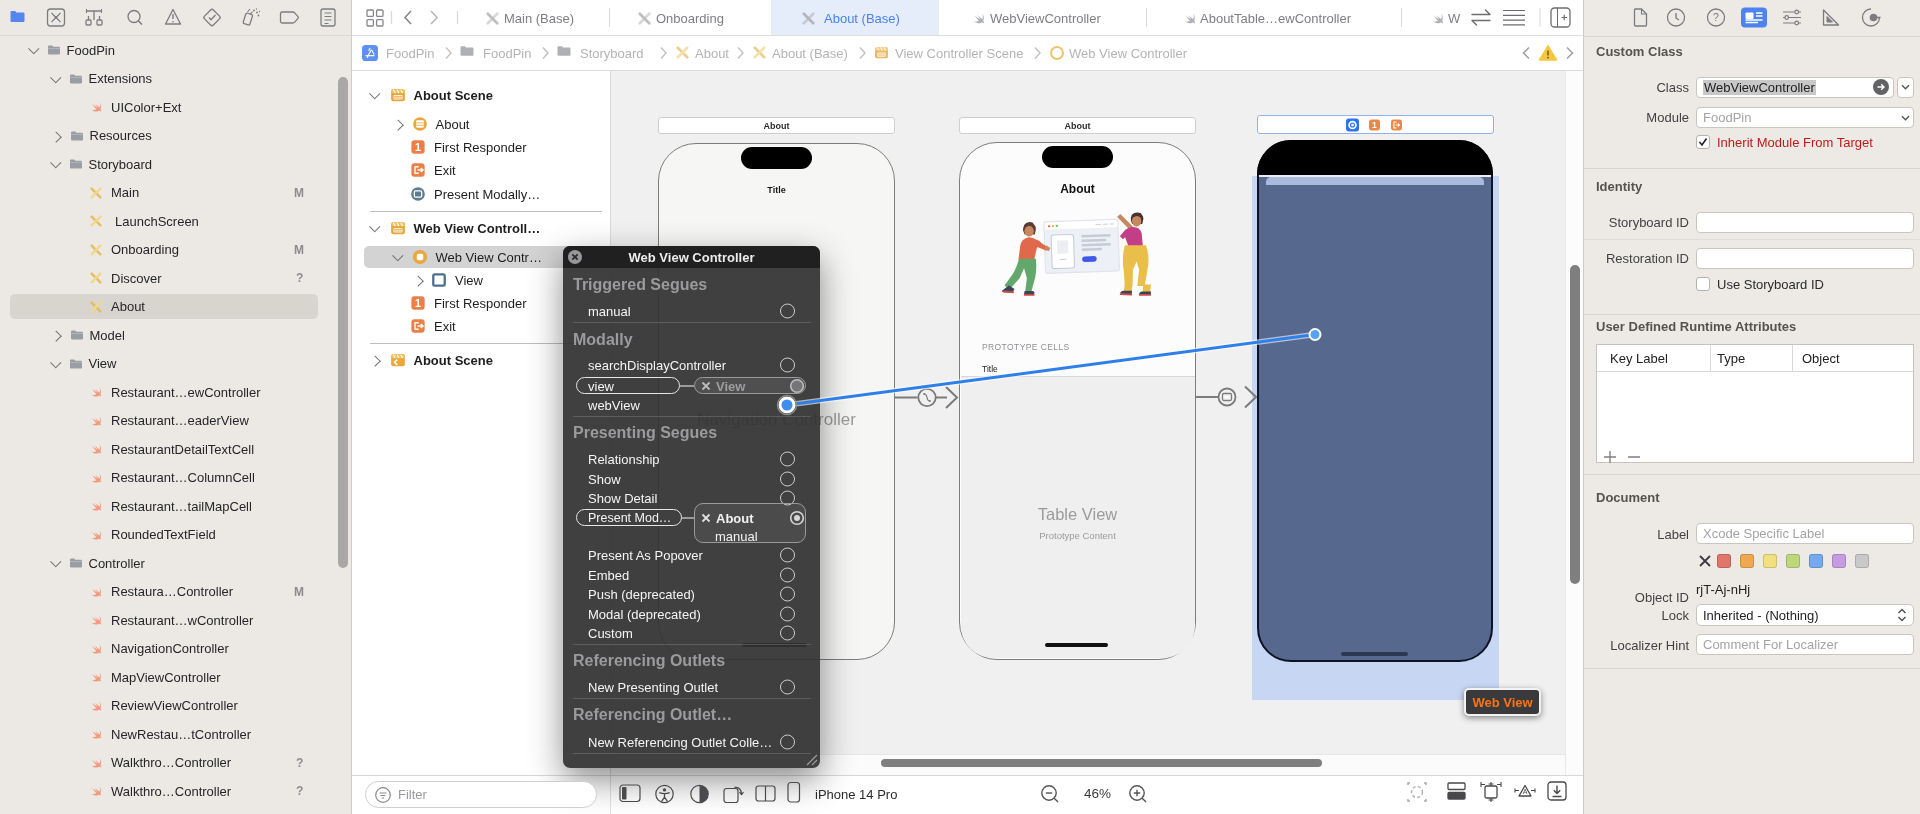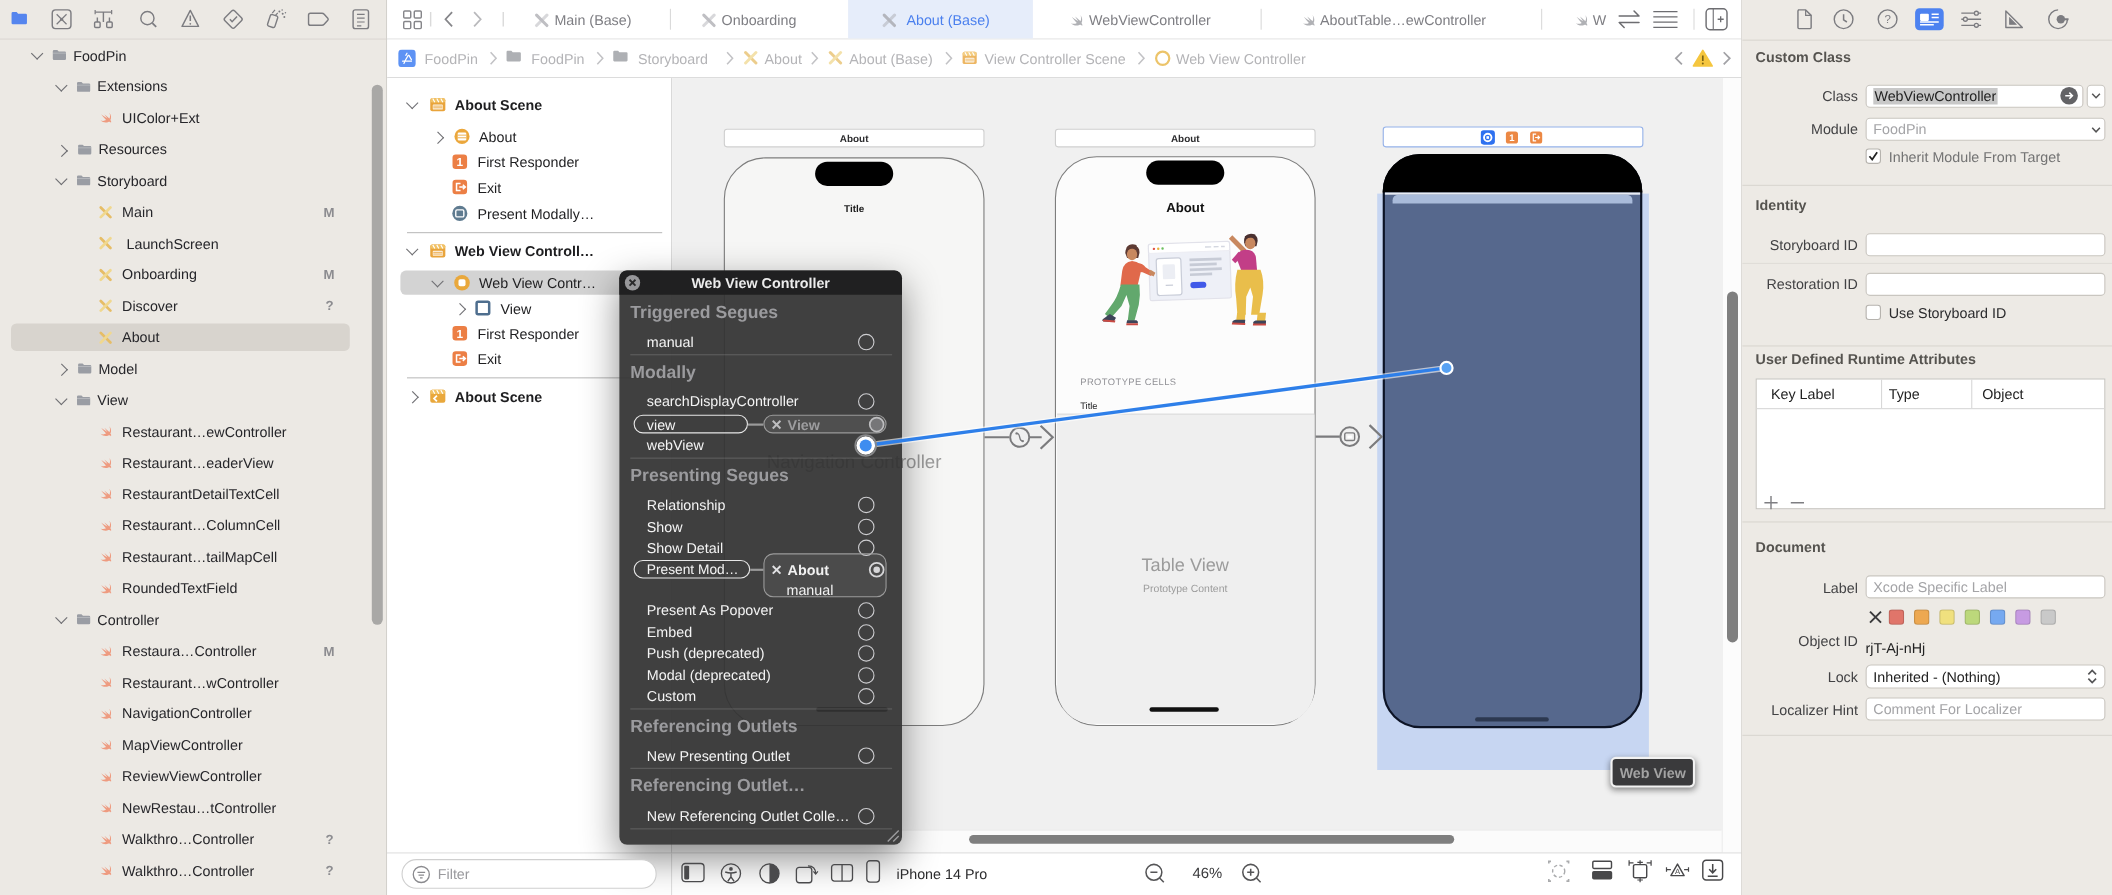--- a/index.html
+++ b/index.html
@@ -596,21 +596,21 @@
 <circle cx="37" cy="19.5" r="8.7" fill="#f0f0f0"></circle>
 <path d="M34.4 16 C38.2 16 35.8 23 39.6 23" stroke-width="1.2"></path>
     <circle cx="34.2" cy="16" r="1.1" fill="#7b7b7d" stroke="none"></circle>
     <circle cx="39.8" cy="23" r="1.1" fill="#7b7b7d" stroke="none"></circle>
 <path d="M306 19h22M355 8.5 366 19 355 29.5" stroke-width="2"></path>
 <circle cx="337" cy="19" r="8.5" fill="#f0f0f0"></circle>
 <rect x="332.5" y="15.5" width="9" height="7" rx="1.5" stroke-width="1.3"></rect>
     <rect x="335" y="18" width="4" height="2.5" fill="#fff" stroke="none"></rect>
 </svg>
 
-<div class="a" style="left:1464px;top:688px;width:77px;height:28px;background:#3a3a3c;border:2px solid #f2f2f2;border-radius:5px;box-sizing:border-box;box-shadow:0 2px 6px rgba(0,0,0,.45);display:flex;align-items:center;justify-content:center;font-size:13px;font-weight:700;color:#a3a3a3">Web View</div>
+<div class="a" style="left:1464px;top:688px;width:77px;height:28px;background:#3a3a3c;border:2px solid #f2f2f2;border-radius:5px;box-sizing:border-box;box-shadow:0 2px 6px rgba(0,0,0,.45);display:flex;align-items:center;justify-content:center;font-size:13px;font-weight:700;color:#f97316">Web View</div>
 
 <div class="a" style="left:881px;top:759px;width:441px;height:8px;background:#7f7f7f;border-radius:4px"></div>
 <div class="a" style="left:1570px;top:265px;width:10px;height:319px;background:#7f7f7f;border-radius:5px"></div>
 
 <div class="a" style="left:563px;top:246px;width:257px;height:522px;background:rgba(49,49,50,0.93);border-radius:7px;box-shadow:0 12px 34px rgba(0,0,0,0.45)">
   <div class="a" style="left:0;top:0;width:257px;height:22px;background:#202021;border-radius:7px 7px 0 0;display:flex;align-items:center;justify-content:center;font-size:13px;font-weight:700;color:#ececec">Web View Controller</div>
   <svg class="a" width="16" height="16" style="left:3.5px;top:3px">
       <circle cx="8" cy="8" r="7" fill="#97979a"></circle>
       <path d="M5.3 5.3 10.7 10.7M10.7 5.3 5.3 10.7" stroke="#2a2a2b" stroke-width="1.7"></path>
     </svg>
@@ -814,21 +814,21 @@
 <div class="ifield" style="left:1696px;top:107px;width:218px;height:21px;color:#a4a4a7">FoodPin</div>
 <div class="a" style="left:1897px;top:107px;width:17px;height:21px;display:flex;align-items:center;justify-content:center">
     <svg width="9" height="6">
       <path d="M1 1.2 4.5 4.8 8 1.2" stroke="#555" stroke-width="1.4" fill="none"></path>
     </svg>
   </div>
 <div class="a" style="left:1696px;top:134.5px;width:14px;height:14px;background:#fff;border:1px solid #b6b3ae;border-radius:3px;box-sizing:border-box"></div>
 <svg class="a" width="14" height="14" style="left:1696px;top:134.5px" fill="none">
     <path d="M3.5 7l2.5 3 4.5-6.5" stroke="#222" stroke-width="1.6"></path>
   </svg>
-<span class="a" style="left:1717px;top:134.5px;font-size:13px;color:#737373">Inherit Module From Target</span>
+<span class="a" style="left:1717px;top:134.5px;font-size:13px;color:#b91c1c">Inherit Module From Target</span>
 <div class="idiv" style="top:168px"></div>
 <div class="ihdr" style="top:179px">Identity</div>
 <span class="ilab" style="top:215px">Storyboard ID</span>
 <div class="ifield" style="left:1696px;top:212px;width:218px;height:21px"></div>
 <div class="idiv" style="top:239px;background:#e0ddd8"></div>
 <span class="ilab" style="top:251px">Restoration ID</span>
 <div class="ifield" style="left:1696px;top:248px;width:218px;height:21px"></div>
 <div class="a" style="left:1696px;top:277px;width:14px;height:14px;background:#fff;border:1px solid #b6b3ae;border-radius:3px;box-sizing:border-box"></div>
 <span class="a" style="left:1717px;top:277px;font-size:13px;color:#2b2b2d">Use Storyboard ID</span>
 <div class="idiv" style="top:314px"></div>
@@ -850,21 +850,21 @@
 <svg class="a" width="14" height="14" style="left:1698px;top:554px" stroke="#3a3a3c" stroke-width="1.8" fill="none">
     <path d="M2 2 12 12M12 2 2 12"></path>
   </svg>
 <div class="a" style="left:1717px;top:554px;width:14px;height:14px;background:#e0756a;border:1px solid rgba(0,0,0,.15);border-radius:3px;box-sizing:border-box"></div>
 <div class="a" style="left:1740px;top:554px;width:14px;height:14px;background:#eda851;border:1px solid rgba(0,0,0,.15);border-radius:3px;box-sizing:border-box"></div>
 <div class="a" style="left:1763px;top:554px;width:14px;height:14px;background:#f0e07e;border:1px solid rgba(0,0,0,.15);border-radius:3px;box-sizing:border-box"></div>
 <div class="a" style="left:1786px;top:554px;width:14px;height:14px;background:#bcd87b;border:1px solid rgba(0,0,0,.15);border-radius:3px;box-sizing:border-box"></div>
 <div class="a" style="left:1809px;top:554px;width:14px;height:14px;background:#76a9f0;border:1px solid rgba(0,0,0,.15);border-radius:3px;box-sizing:border-box"></div>
 <div class="a" style="left:1832px;top:554px;width:14px;height:14px;background:#c79be2;border:1px solid rgba(0,0,0,.15);border-radius:3px;box-sizing:border-box"></div>
 <div class="a" style="left:1855px;top:554px;width:14px;height:14px;background:#c9c9c9;border:1px solid rgba(0,0,0,.15);border-radius:3px;box-sizing:border-box"></div>
-<span class="ilab" style="top:575px">Object ID</span>
+<span class="ilab" style="top:590px">Object ID</span>
 <span class="a" style="left:1696px;top:582px;font-size:13px;color:#222">rjT-Aj-nHj</span>
 <span class="ilab" style="top:608px">Lock</span>
 <div class="ifield" style="left:1696px;top:604px;width:218px;height:22px;border-radius:5px">Inherited - (Nothing)</div>
 <svg class="a" width="12" height="16" style="left:1896px;top:607px" fill="none" stroke="#545456" stroke-width="1.5">
     <path d="M2.5 6 6 2.5 9.5 6M2.5 10 6 13.5 9.5 10"></path>
   </svg>
 <span class="ilab" style="top:638px">Localizer Hint</span>
 <div class="ifield" style="left:1696px;top:634px;width:218px;height:21px;color:#a4a4a7">Comment For Localizer</div>
 <div class="idiv" style="top:668px"></div>
 

